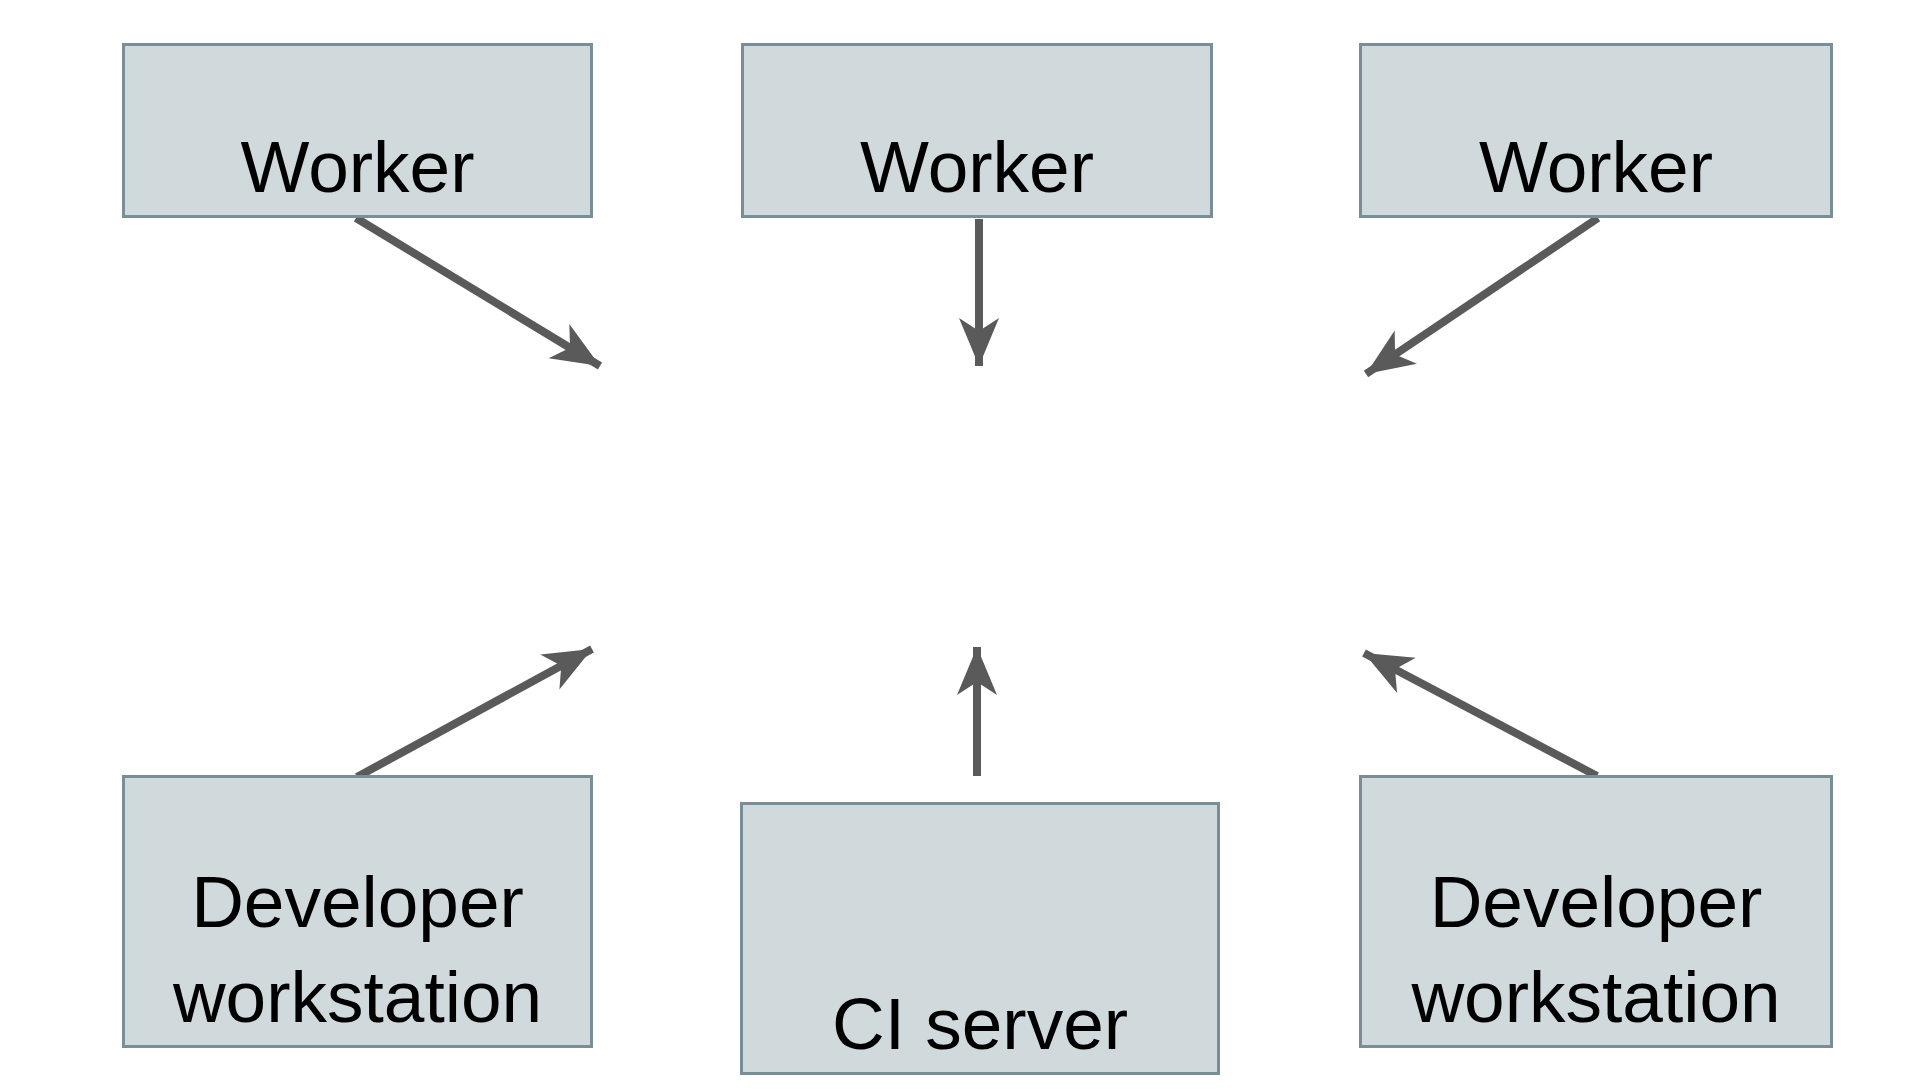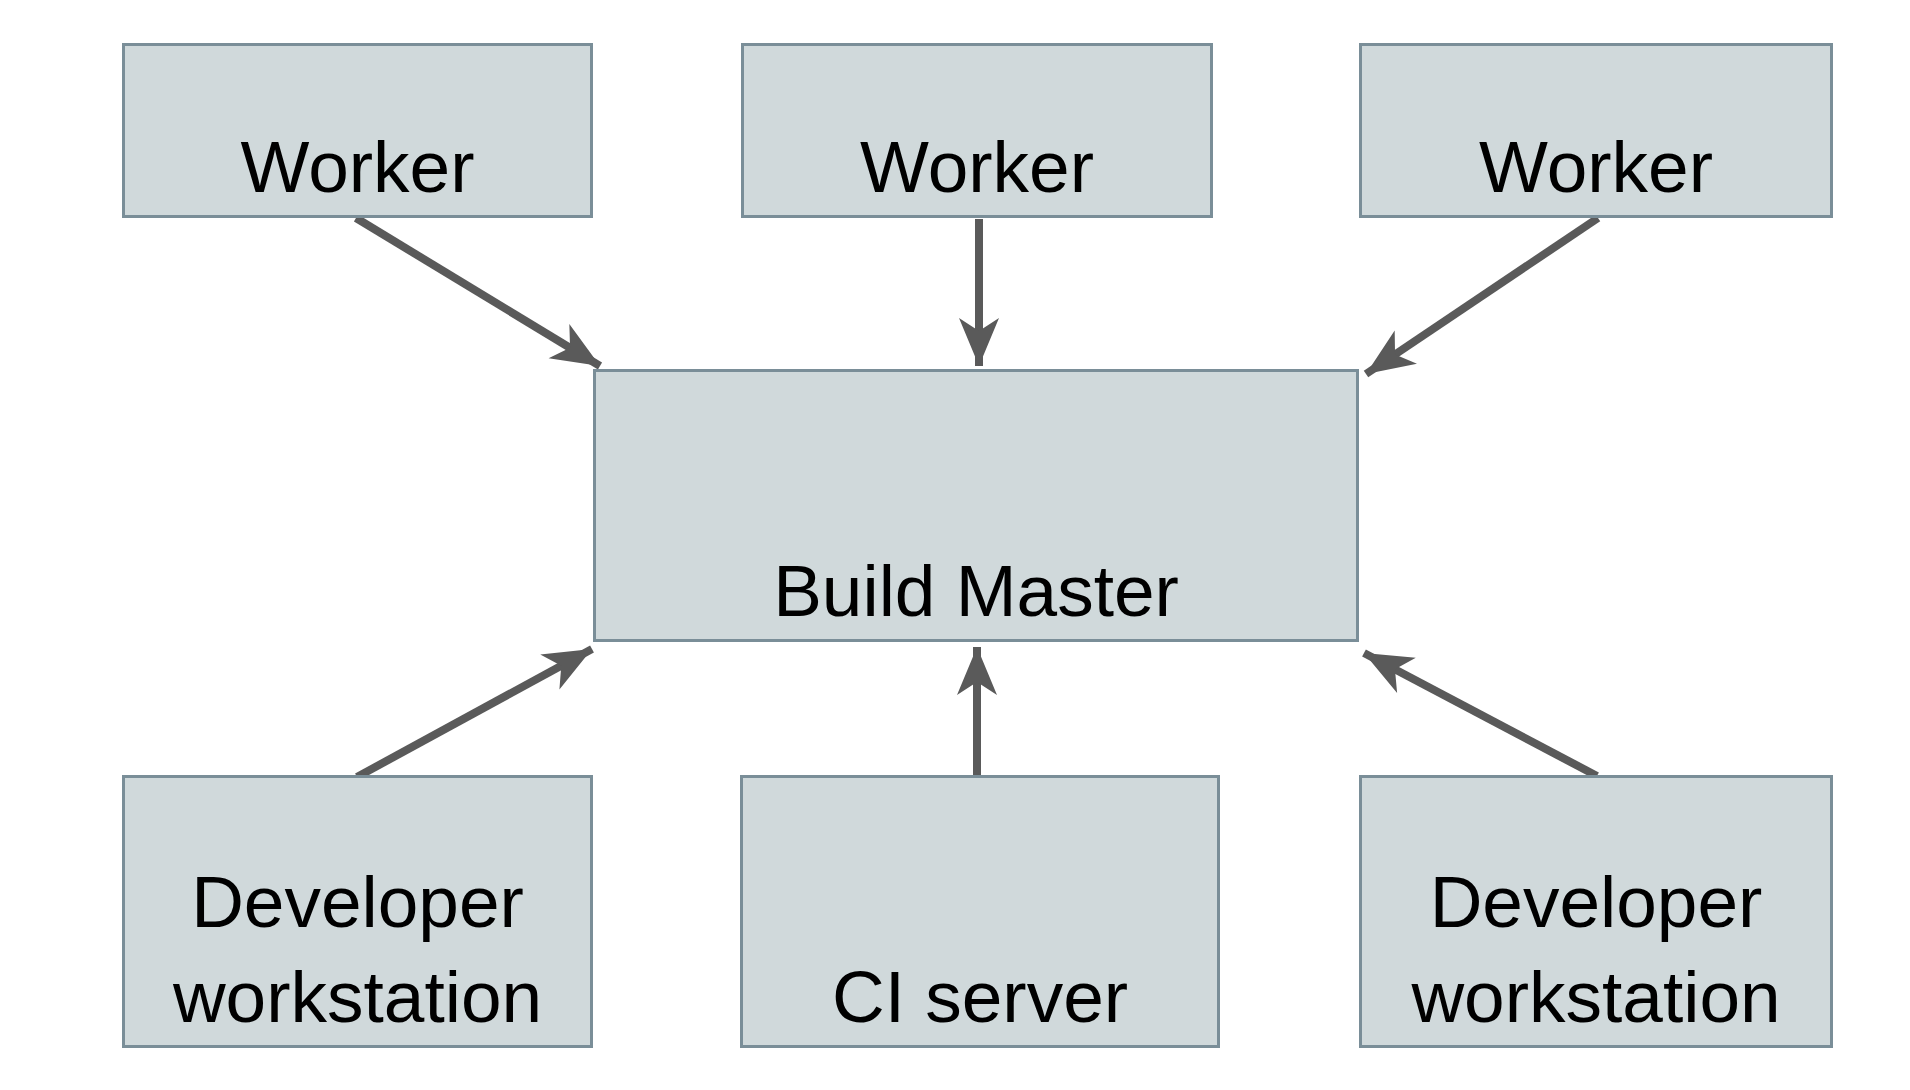--- a/index.html
+++ b/index.html
@@ -63,25 +63,22 @@
     </svg>
 <div class="node" style="left: 122px; top: 43px; width: 471px; height: 175px; background: rgb(208, 217, 219); border-color: rgb(122, 142, 152); color: rgb(0, 0, 0);">
       <span class="label">Worker</span>
     </div>
     <div class="node" style="left: 741px; top: 43px; width: 472px; height: 175px; background: rgb(208, 217, 219); border-color: rgb(122, 142, 152); color: rgb(0, 0, 0);">
       <span class="label">Worker</span>
     </div>
     <div class="node" style="left: 1359px; top: 43px; width: 474px; height: 175px; background: rgb(208, 217, 219); border-color: rgb(122, 142, 152); color: rgb(0, 0, 0);">
       <span class="label">Worker</span>
     </div>
-    <div class="node" style="left: 593px; top: 369px; width: 766px; height: 273px; background: rgb(208, 217, 219); border-color: rgb(122, 142, 152); color: rgb(0, 0, 0);">
-      <span class="label">Build Master</span>
-    </div>
     <div class="node" style="left: 122px; top: 775px; width: 471px; height: 273px; background: rgb(208, 217, 219); border-color: rgb(122, 142, 152); color: rgb(0, 0, 0);">
       <span class="label">Developer workstation</span>
     </div>
-    <div class="node" style="left: 740px; top: 775px; width: 480px; height: 273px; background: rgb(208, 217, 219); border-color: rgb(122, 142, 152); color: rgb(0, 0, 0);">
+    <div class="node" style="left: 740px; top: 802px; width: 480px; height: 273px; background: rgb(208, 217, 219); border-color: rgb(122, 142, 152); color: rgb(0, 0, 0);">
       <span class="label">CI server</span>
     </div>
     <div class="node" style="left: 1359px; top: 775px; width: 474px; height: 273px; background: rgb(208, 217, 219); border-color: rgb(122, 142, 152); color: rgb(0, 0, 0);">
       <span class="label">Developer workstation</span>
     </div>
   </div>
 
 </body></html>

